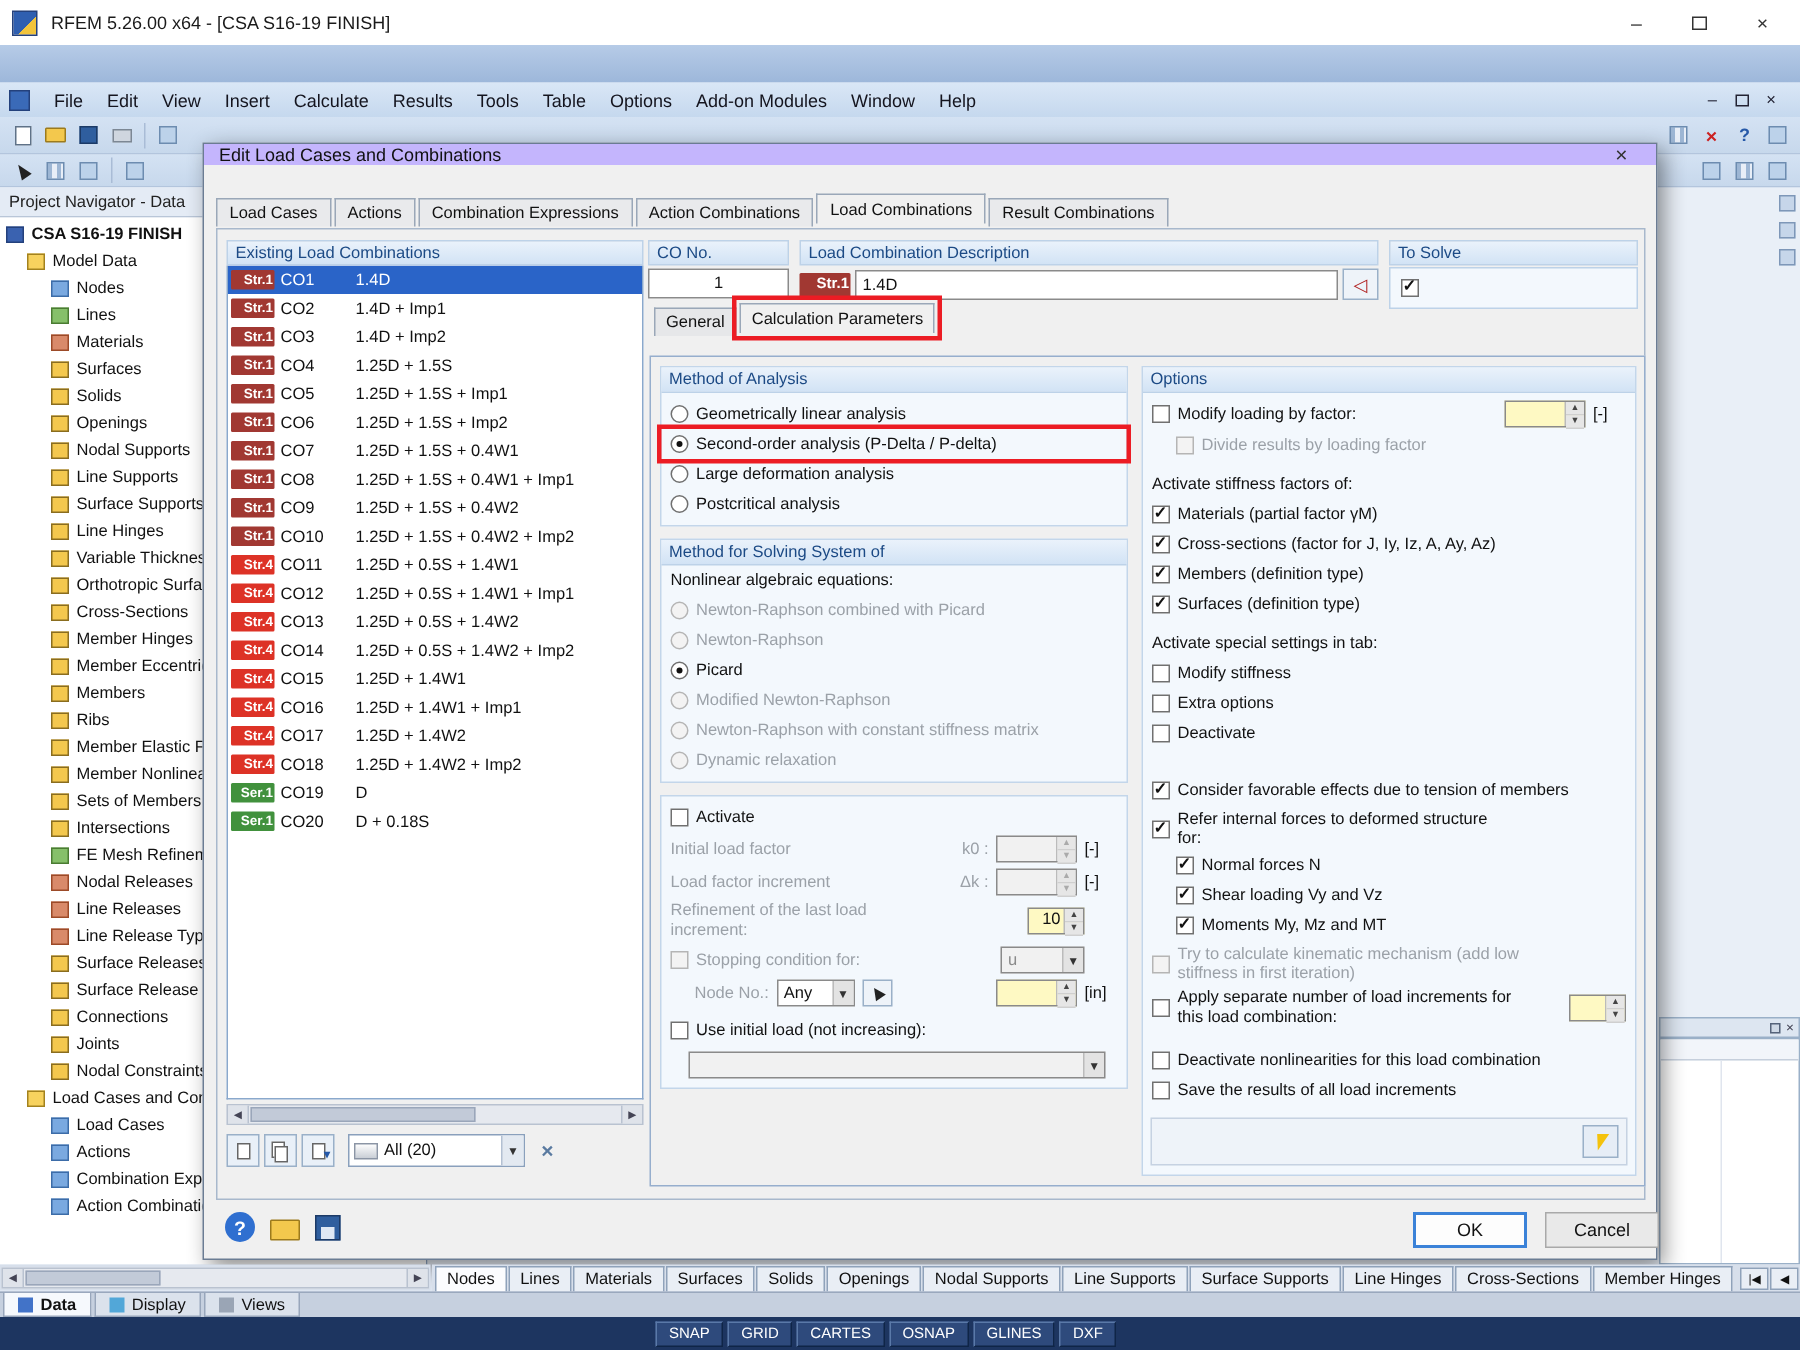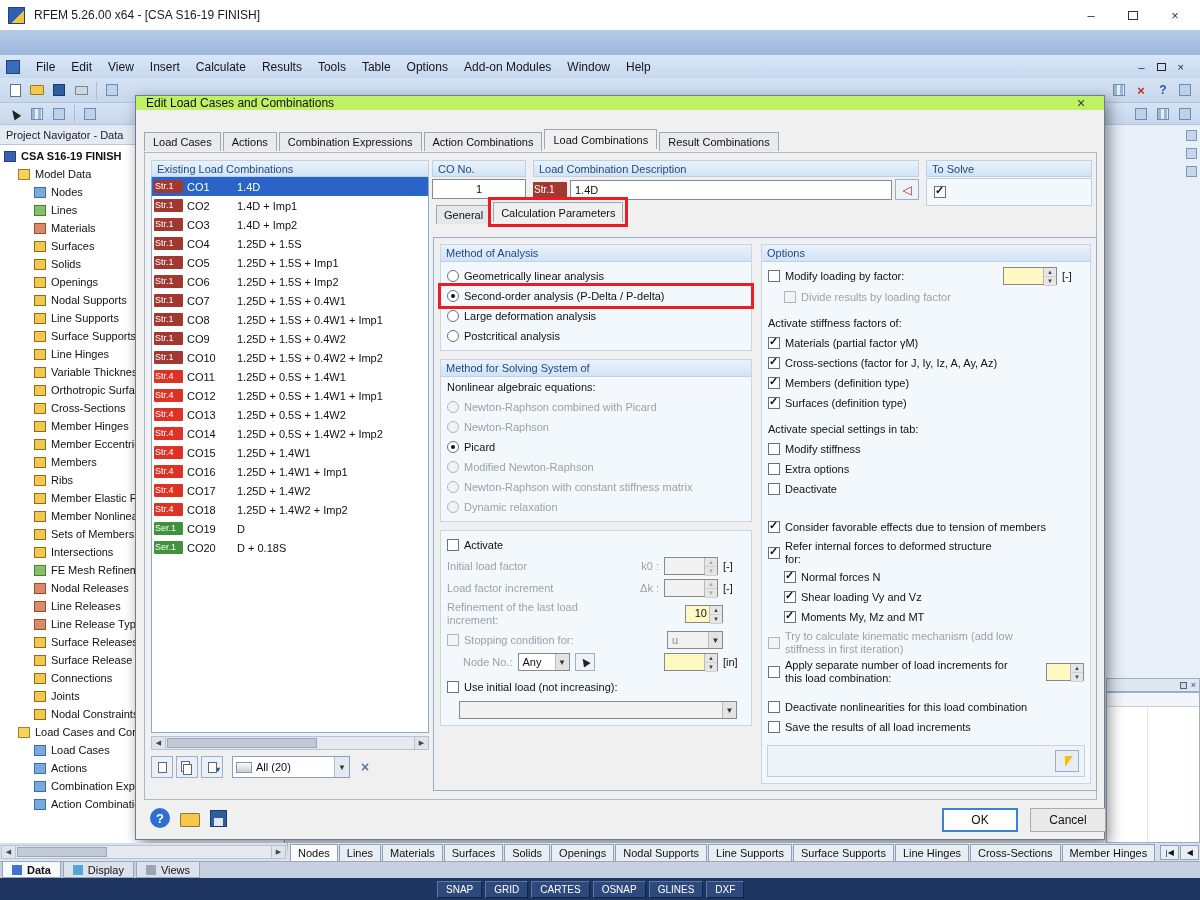--- a/index.html
+++ b/index.html
@@ -55,33 +55,33 @@
   .ws-panelhead{left:1106px;top:678px;width:94px;height:14px;background:#dde6f1;border:1px solid #9ab0c8;display:flex;align-items:center;justify-content:flex-end;gap:4px;padding:0 3px}
   .pinico{width:7px;height:7px;border:1px solid #55637a;background:#cfd9e6}
   .xico{font-size:9px;color:#445;line-height:1}
   .ws-panel{left:1106px;top:692px;width:94px;height:151px;background:#fff;border:1px solid #9ab0c8}
   .ws-panel .ph{height:14px;border-bottom:1px solid #c6cfdc;background:#f2f5fa}
   .ws-panel .pv{position:absolute;left:40px;top:14px;bottom:0;width:1px;background:#e0e5ee}
   .ws-mini{left:1184px;top:130px;width:14px;display:flex;flex-direction:column;gap:7px;align-items:center}
   .ws-mini .mi{width:11px;height:11px;background:#c6d6ea;border:1px solid #7e97b8}
   
   #dialog{left:135px;top:95px;width:970px;height:745px;background:#f0f0f0;border:1px solid #6b7c93;box-shadow:4px 5px 14px rgba(0,0,0,.45)}
-  .dlg-title{height:14px;background:#bef264;display:flex;align-items:center;padding:0 10px;font-size:12px}
+  .dlg-title{height:14px;background:#c4b5fd;display:flex;align-items:center;padding:0 10px;font-size:12px}
   .dlg-close{margin-left:auto;width:26px;height:22px;display:flex;align-items:center;justify-content:center;font-size:14px;color:#333}
   .dlg-tabs{position:absolute;left:8px;top:33px;height:23px;white-space:nowrap}
   .mtab{display:inline-block;padding:3px 8px;font-size:11px;border:1px solid #9aa7b8;border-bottom:none;background:#e9eaec;margin-right:2px;position:relative;top:2px}
   .mtab.active{background:#f0f0f0;padding-top:4px;top:0;z-index:2}
   .tab-frame{position:absolute;left:8px;top:56px;width:953px;height:648px;border:1px solid #a8b8cc;background:#f0f0f0}
   .grp-h{height:17px;line-height:16px;background:linear-gradient(#eaf2fb,#d2e3f5);border:1px solid #bdd2e8;color:#1c4a85;font-size:11px;padding:0 5px;white-space:nowrap;overflow:hidden}
   
   .lc-group{position:absolute;left:15px;top:64px;width:278px}
   .lc-list{height:556px;background:#fff;border:1px solid #8aa8cc;border-top:none;overflow:hidden}
   .lc-row{display:flex;align-items:center;height:19px;padding-left:2px;gap:4px;font-size:11px;white-space:nowrap}
   .lc-row.sel{background:#2a64c8;color:#fff}
-  .badge{min-width:29px;height:13px;color:#fff;font-size:9px;font-weight:normal;text-align:left;line-height:13px;border-radius:1px;flex:none;padding:0 1px}
+  .badge{min-width:29px;height:13px;color:#fff;font-size:9px;font-weight:bold;text-align:right;line-height:13px;border-radius:1px;flex:none;padding:0 1px}
   .str1{background:#a13832}.str4{background:#dd3226}.ser1{background:#41913d}
   .lc-no{width:46px;flex:none}
   .hs{height:14px;margin-top:3px;background:#e6e9ef;border:1px solid #b9c2d0;display:flex}
   .hs .ar{width:14px;background:#dfe3ea;font-size:7px;display:flex;align-items:center;justify-content:center;color:#445}
   .hs .ar.l{border-right:1px solid #b9c2d0}.hs .ar.r{border-left:1px solid #b9c2d0;margin-left:auto}
   .hs .thumb{width:150px;background:#c2cad8;border:1px solid #9aa6ba;margin:1px 0 1px 1px}
   .lc-btnrow{margin-top:6px;display:flex;align-items:center}
   .lcb{width:22px;height:22px;border:1px solid #9ab0c8;background:#e9f0f8;display:inline-flex;align-items:center;justify-content:center;margin-right:3px;position:relative}
   .mini-page{width:9px;height:11px;background:#fff;border:1px solid #666}
   .mini-page2{position:absolute;left:6px;top:7px;width:9px;height:11px;background:#fff;border:1px solid #666}

